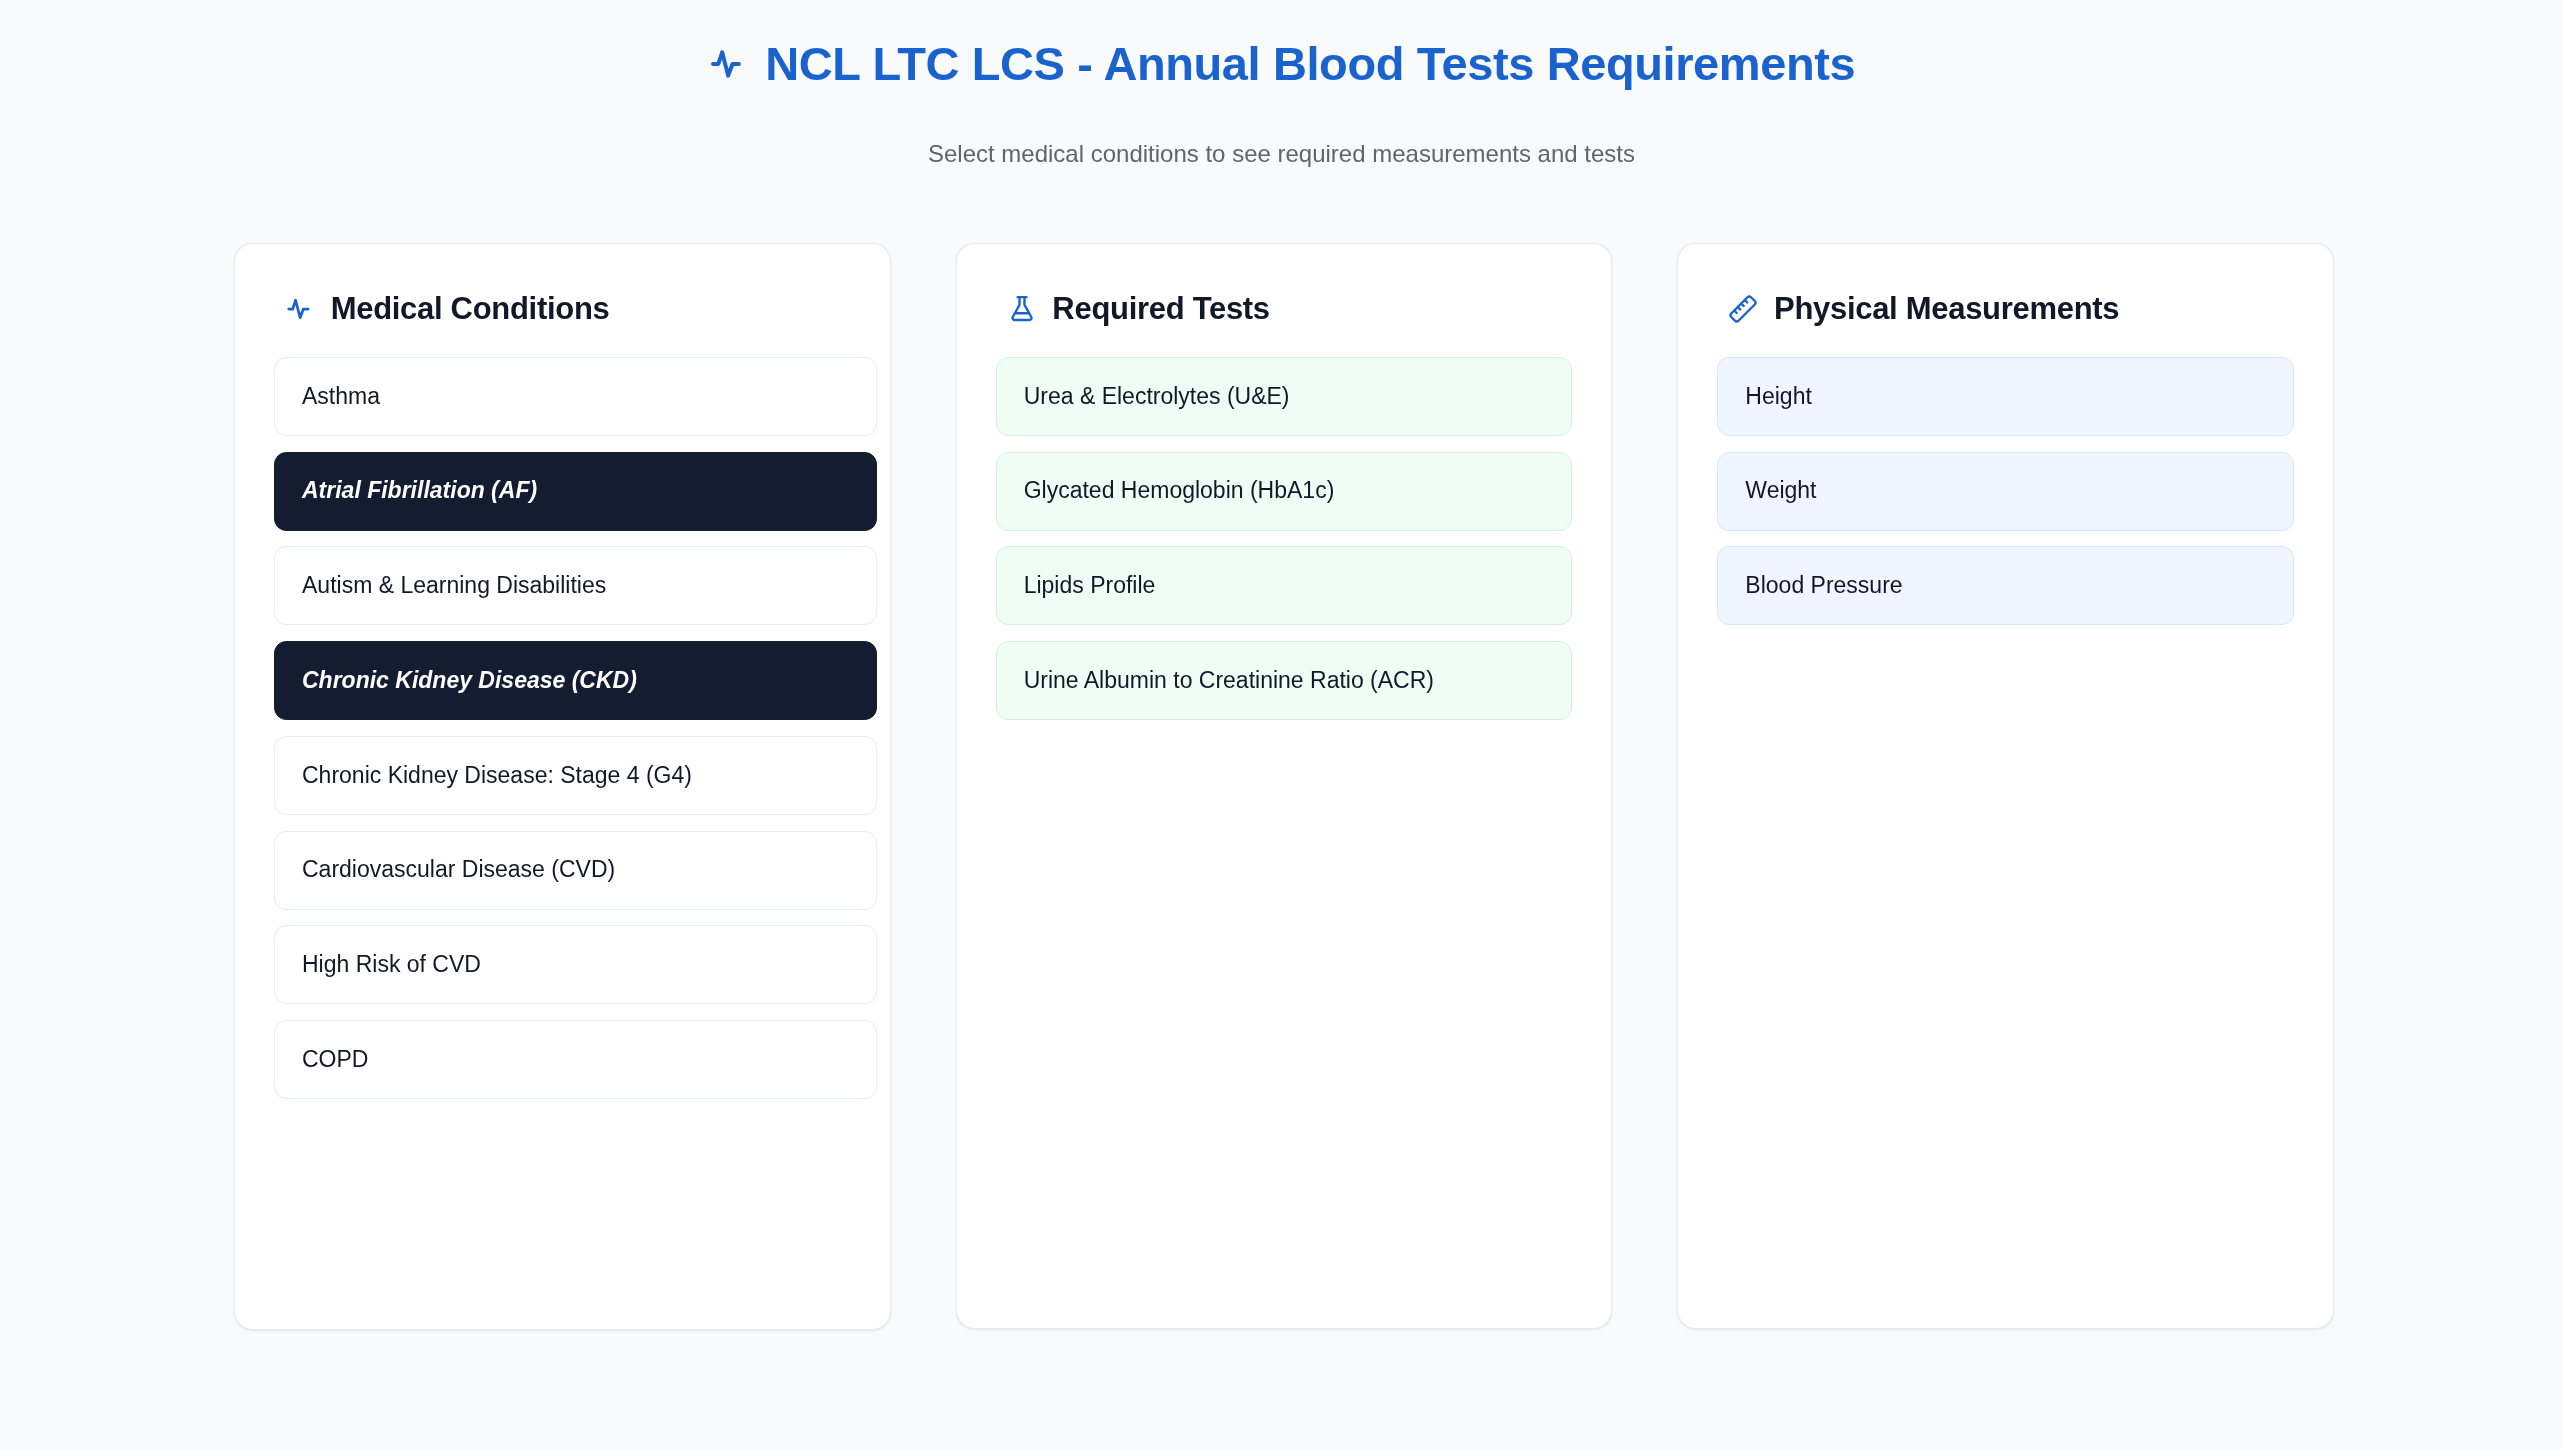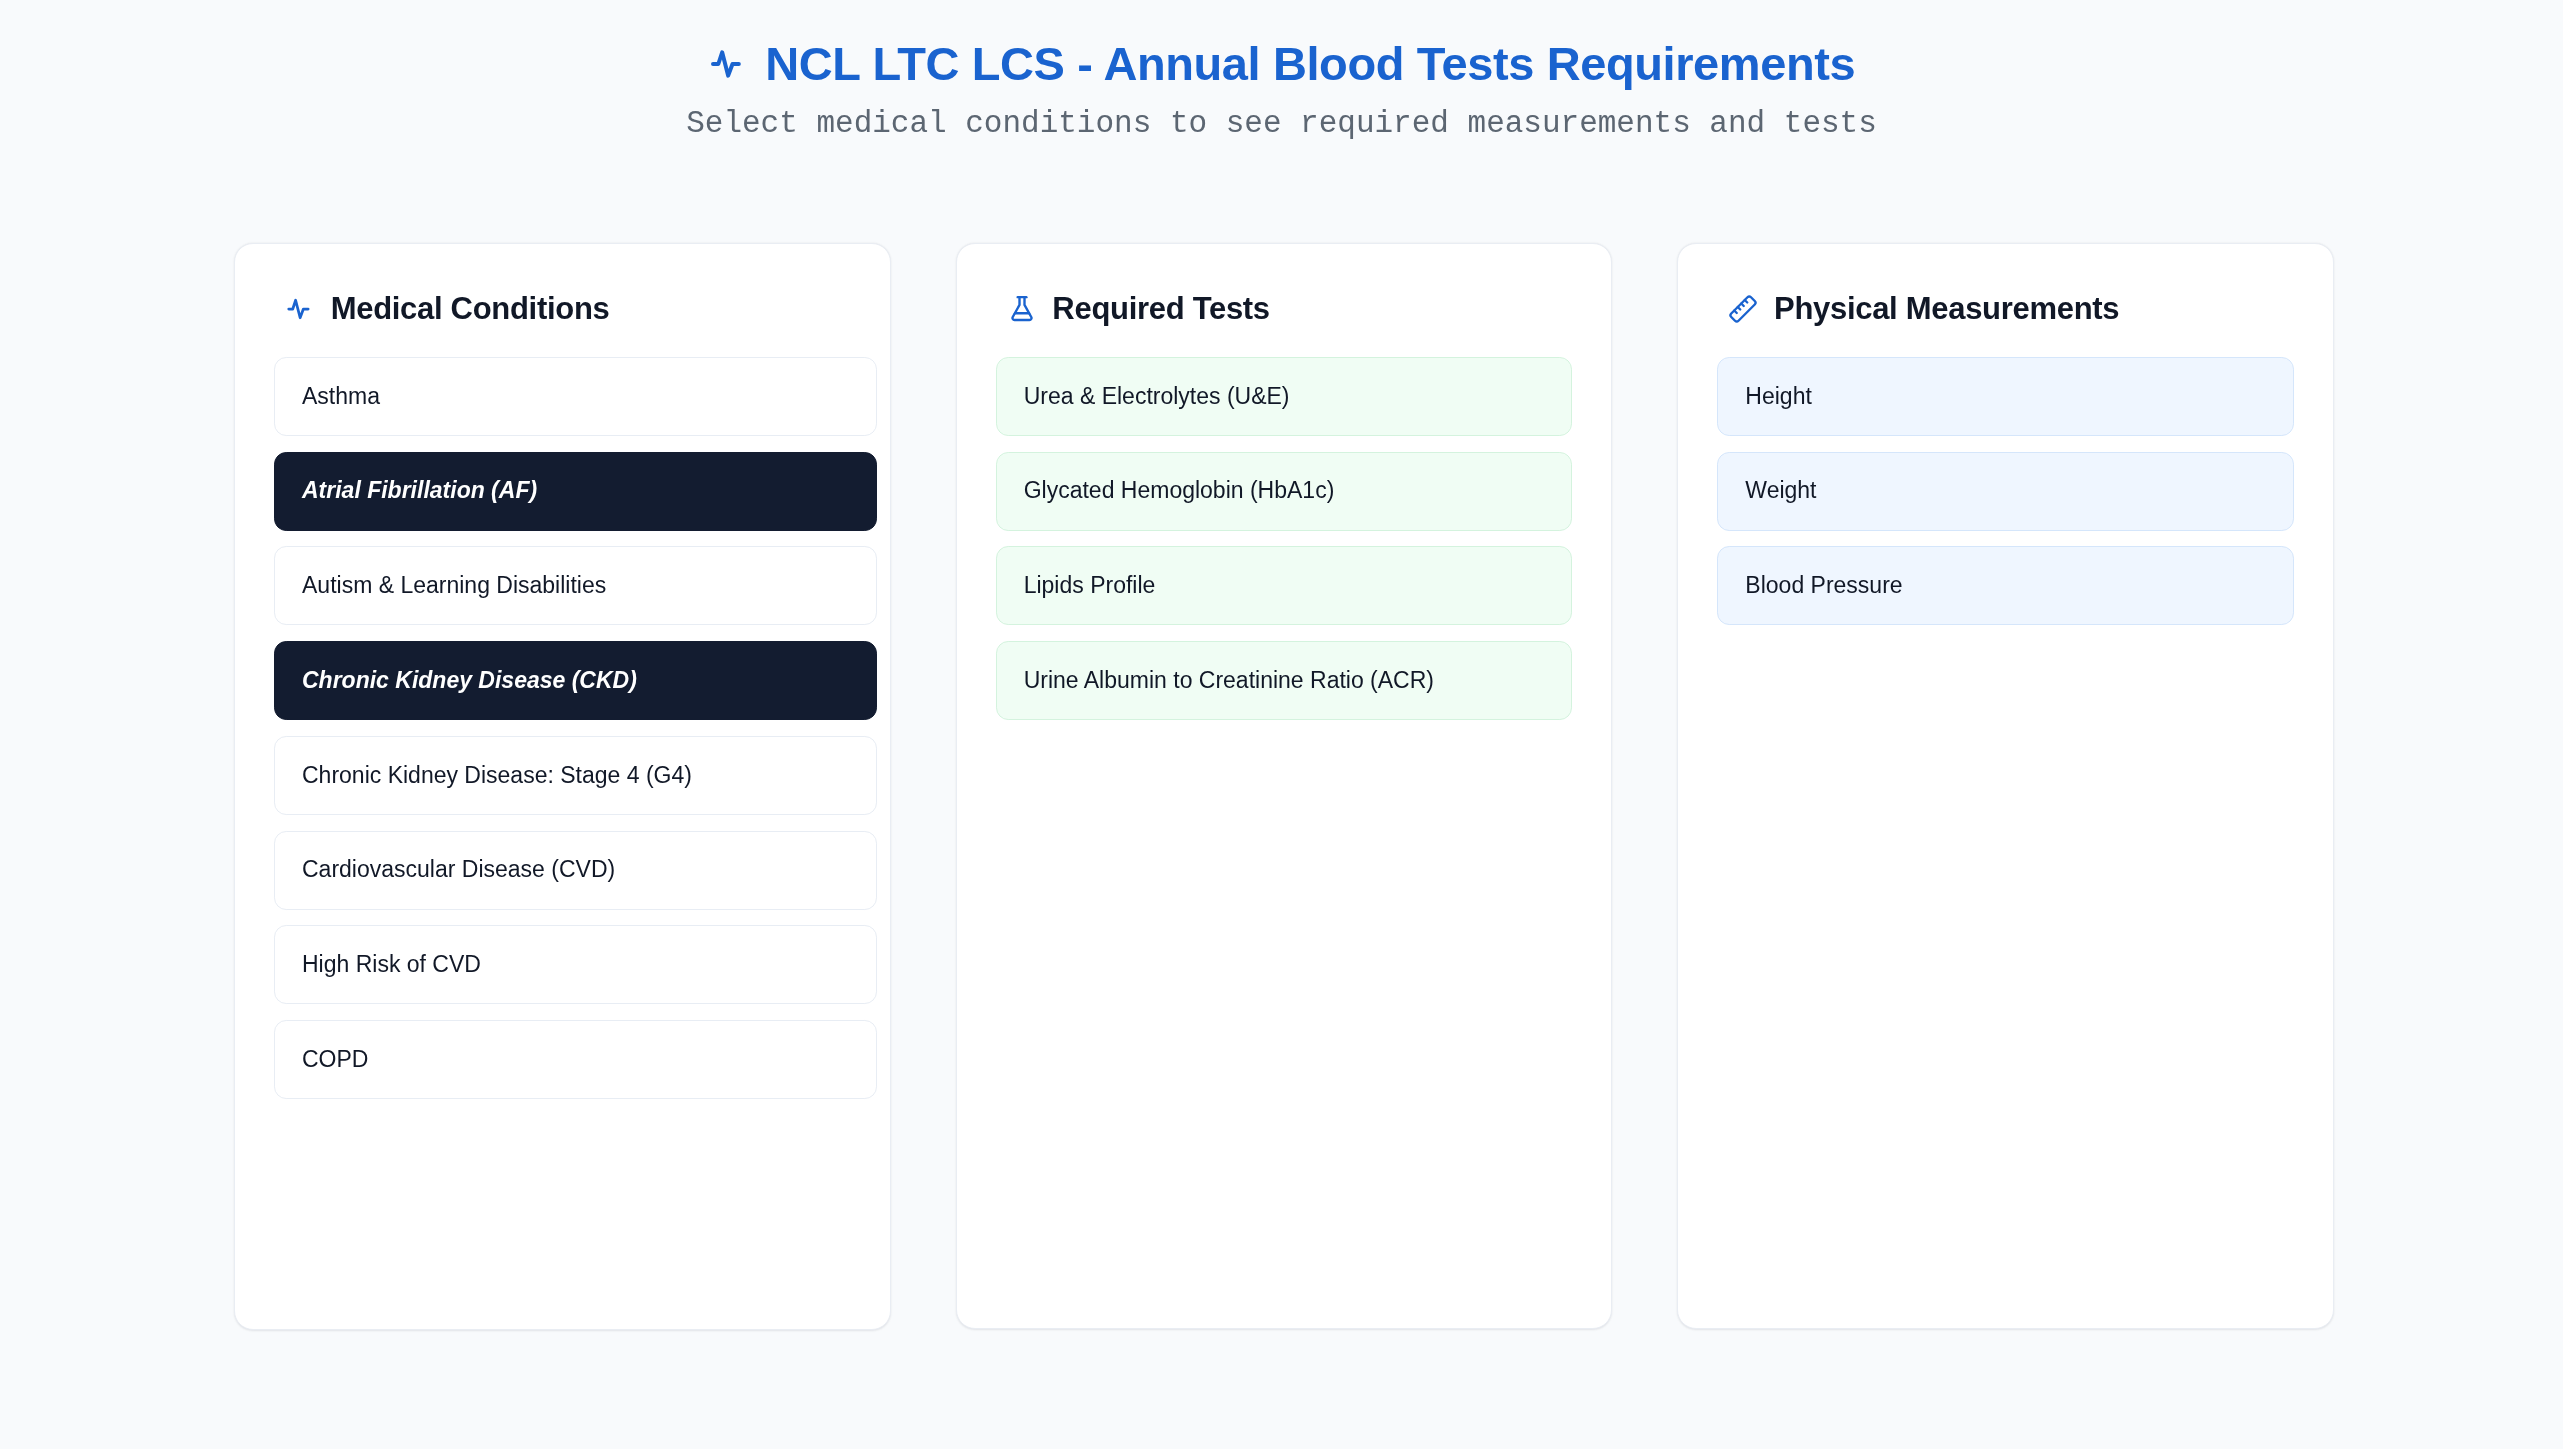--- a/index.html
+++ b/index.html
@@ -37,25 +37,24 @@
   .app-title {
     font-size: 47px;
     font-weight: bold;
     color: #1a63cf;
     letter-spacing: -0.4px;
     line-height: 1.1;
     white-space: nowrap;
   }
 
   .app-subtitle {
-    margin-top: 16px;
-    font-size: 31px;
+    margin-top: 50px;
+    font-size: 24px;
     color: #5c6672;
     font-weight: normal;
-    font-family: Liberation Mono, monospace;
   }
 
   
   .columns {
     position: absolute;
     top: 243px;
     left: 234px;
     width: 2100px;
     display: flex;
     gap: 65px;

